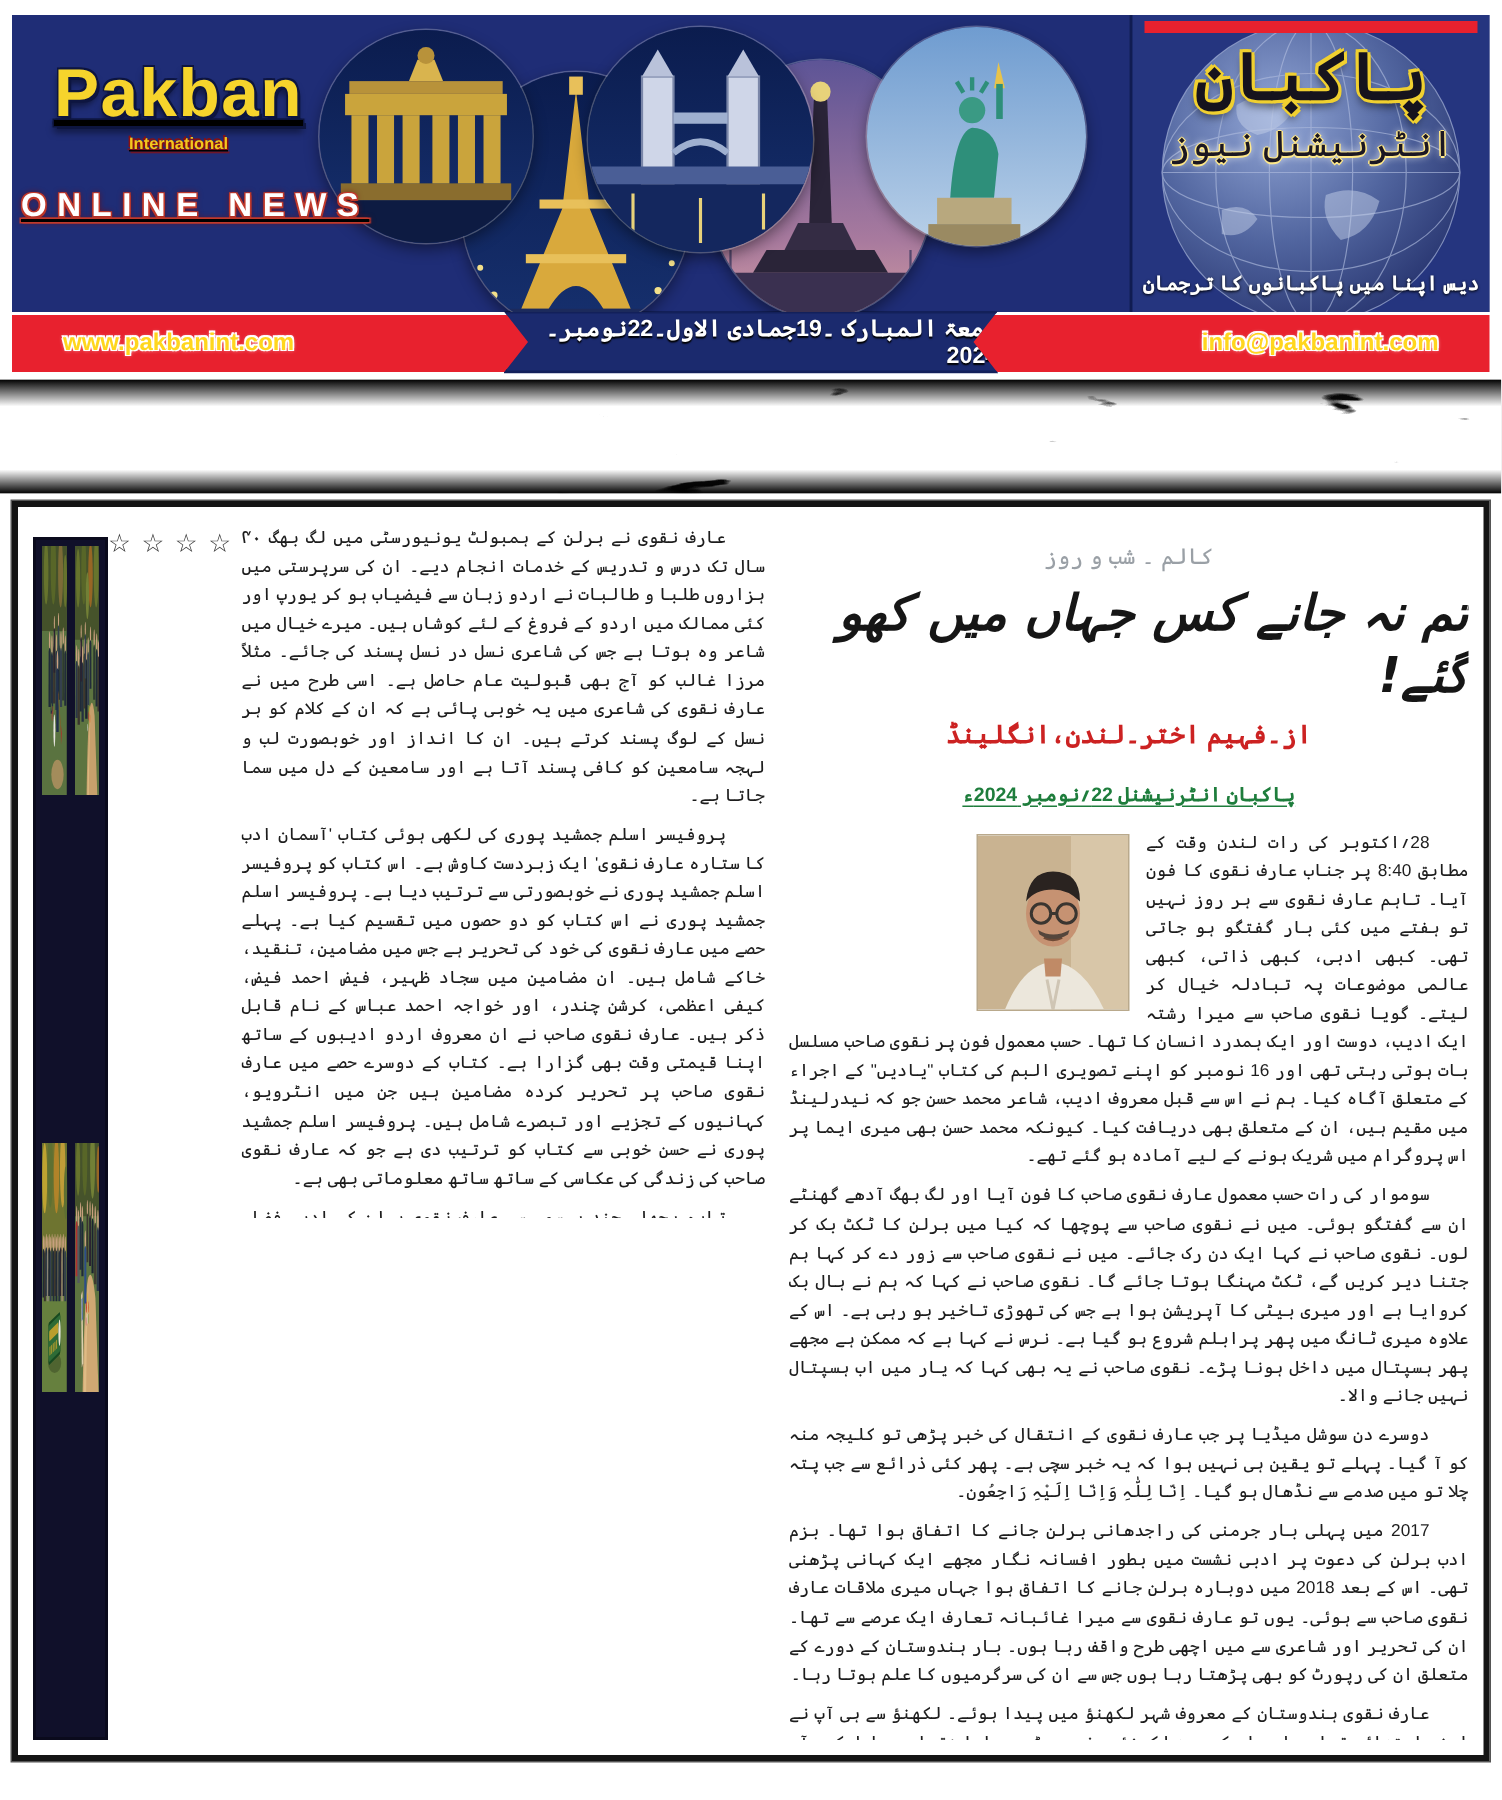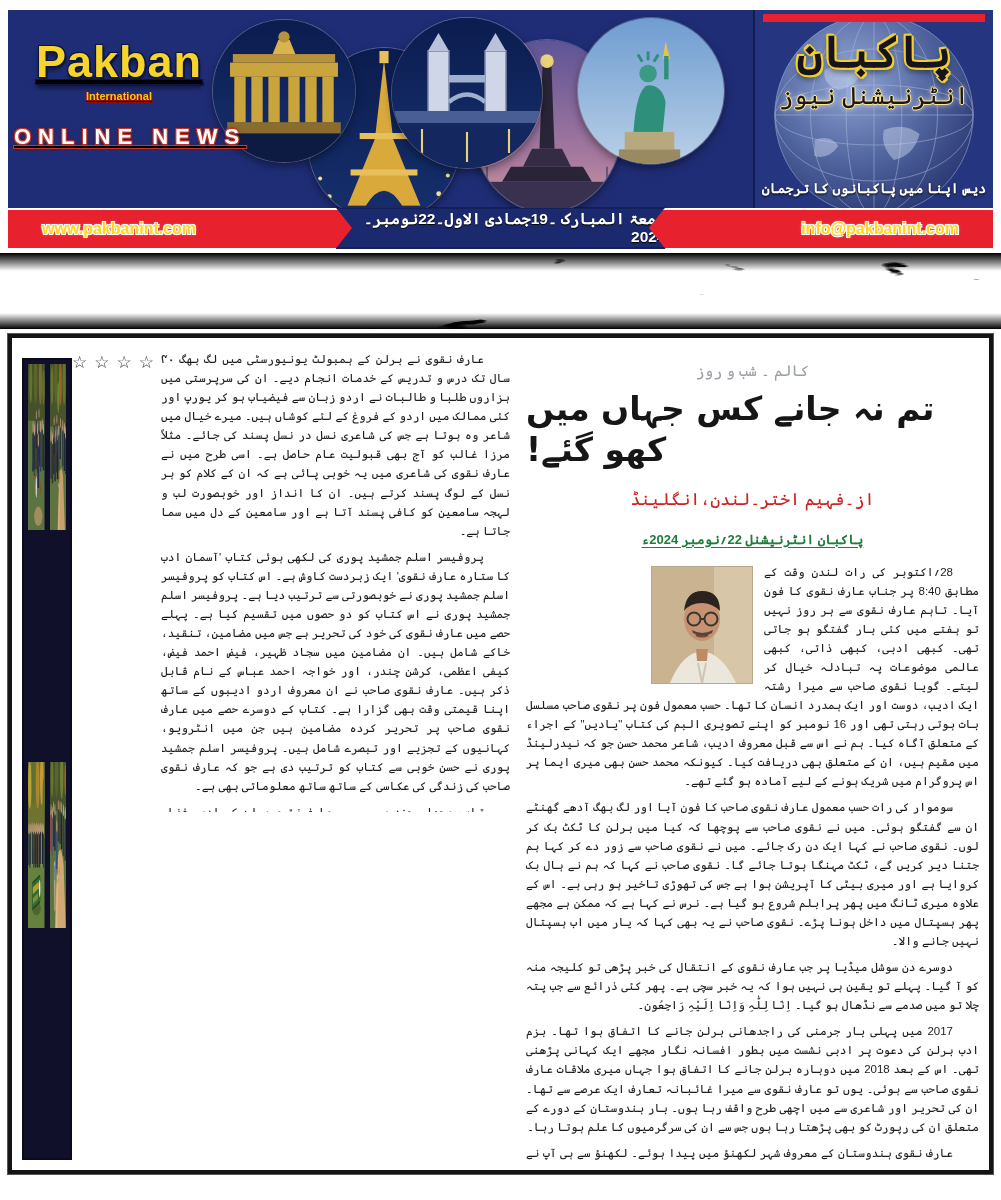--- a/index.html
+++ b/index.html
@@ -57,23 +57,23 @@
   .col-left { width:488px; flex:none; display:flex; flex-direction:row; }
   .col-right { flex:1; overflow:hidden; }
 
   .body-text { font-size:11.5px; line-height:1.66; color:#1d1d1d; text-align:justify; }
   .body-text p { text-indent:26px; margin-bottom:7px; }
   .lefttext { height:462px; overflow:hidden; }
   .stars { text-align:center; font-size:17px; color:#3a3a3a; letter-spacing:7px; direction:ltr; margin:2px 0 6px; }
 
   
   .kicker { text-align:center; color:#9aa0a6; font-size:15px; letter-spacing:1px; margin-top:12px; }
-  .headline { text-align:left; color:#161616; font-size:33px; font-weight:bold; line-height:1.25; margin-top:8px;
-      font-family:"DejaVu Sans", sans-serif; }
-  .byline { text-align:center; color:#cc2222; font-size:17px; font-weight:normal; margin-top:18px; }
+  .headline { text-align:right; color:#161616; font-size:33px; font-weight:bold; line-height:1.25; margin-top:8px;
+      font-family:"DejaVu Sans", sans-serif;font-style:italic; }
+  .byline { text-align:center; color:#cc2222; font-size:17px; font-weight:bold; margin-top:8px; }
   .dateline { text-align:center; color:#1e7d3c; font-size:13px; font-weight:bold; margin-top:22px; margin-bottom:16px;
       text-decoration:underline; text-underline-offset:3px; }
 
   .portrait { float:left; width:100px; height:116px; margin:4px 12px 6px 126px; outline:1px solid #b9a98c; }
   .portrait svg { display:block; width:100%; height:100%; }
 
   
   .photo-grid { margin-top:8px; background:#10102a; border:2px solid #0a0a1c; padding:4px; display:grid;
       grid-template-columns:1fr 1fr; gap:5px; }
   .photo { height:166px; overflow:hidden; }

